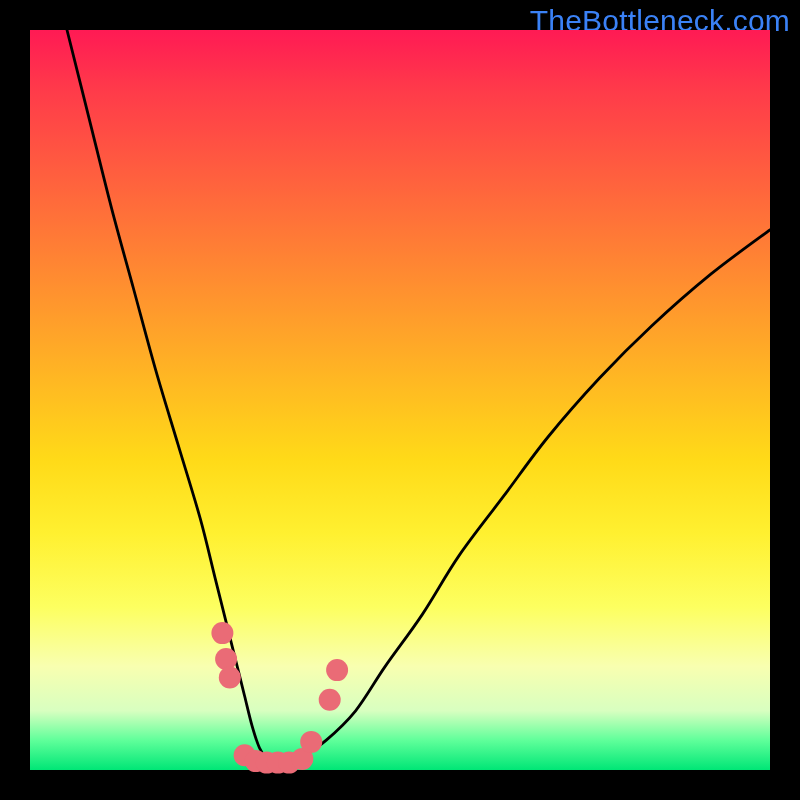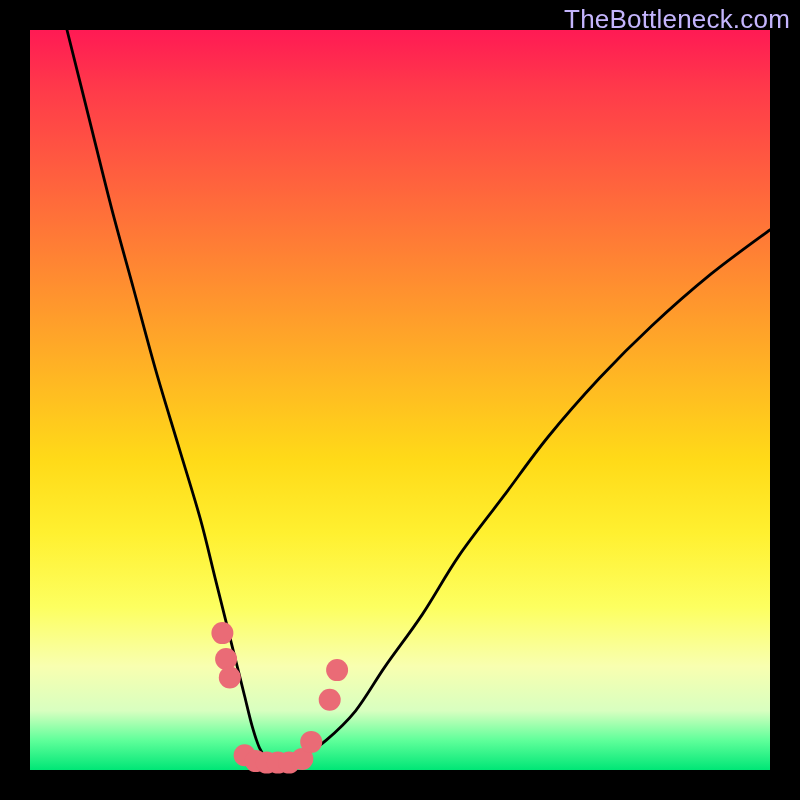--- a/index.html
+++ b/index.html
@@ -38,22 +38,22 @@
       #f8ffb0 86%,
       #d8ffc0 92%,
       #5fff9a 96%,
       #00e676 100%
     );
   }
   .watermark {
     position: absolute;
     top: 4px;
     right: 10px;
-    color: #c4b5fd;
-    font-size: 26px;
+    color: #3b82f6;
+    font-size: 30px;
     font-weight: 500;
     letter-spacing: 0.2px;
   }
   svg.curve {
     position: absolute;
     left: 0;
     top: 0;
     width: 740px;
     height: 740px;
     overflow: visible;

